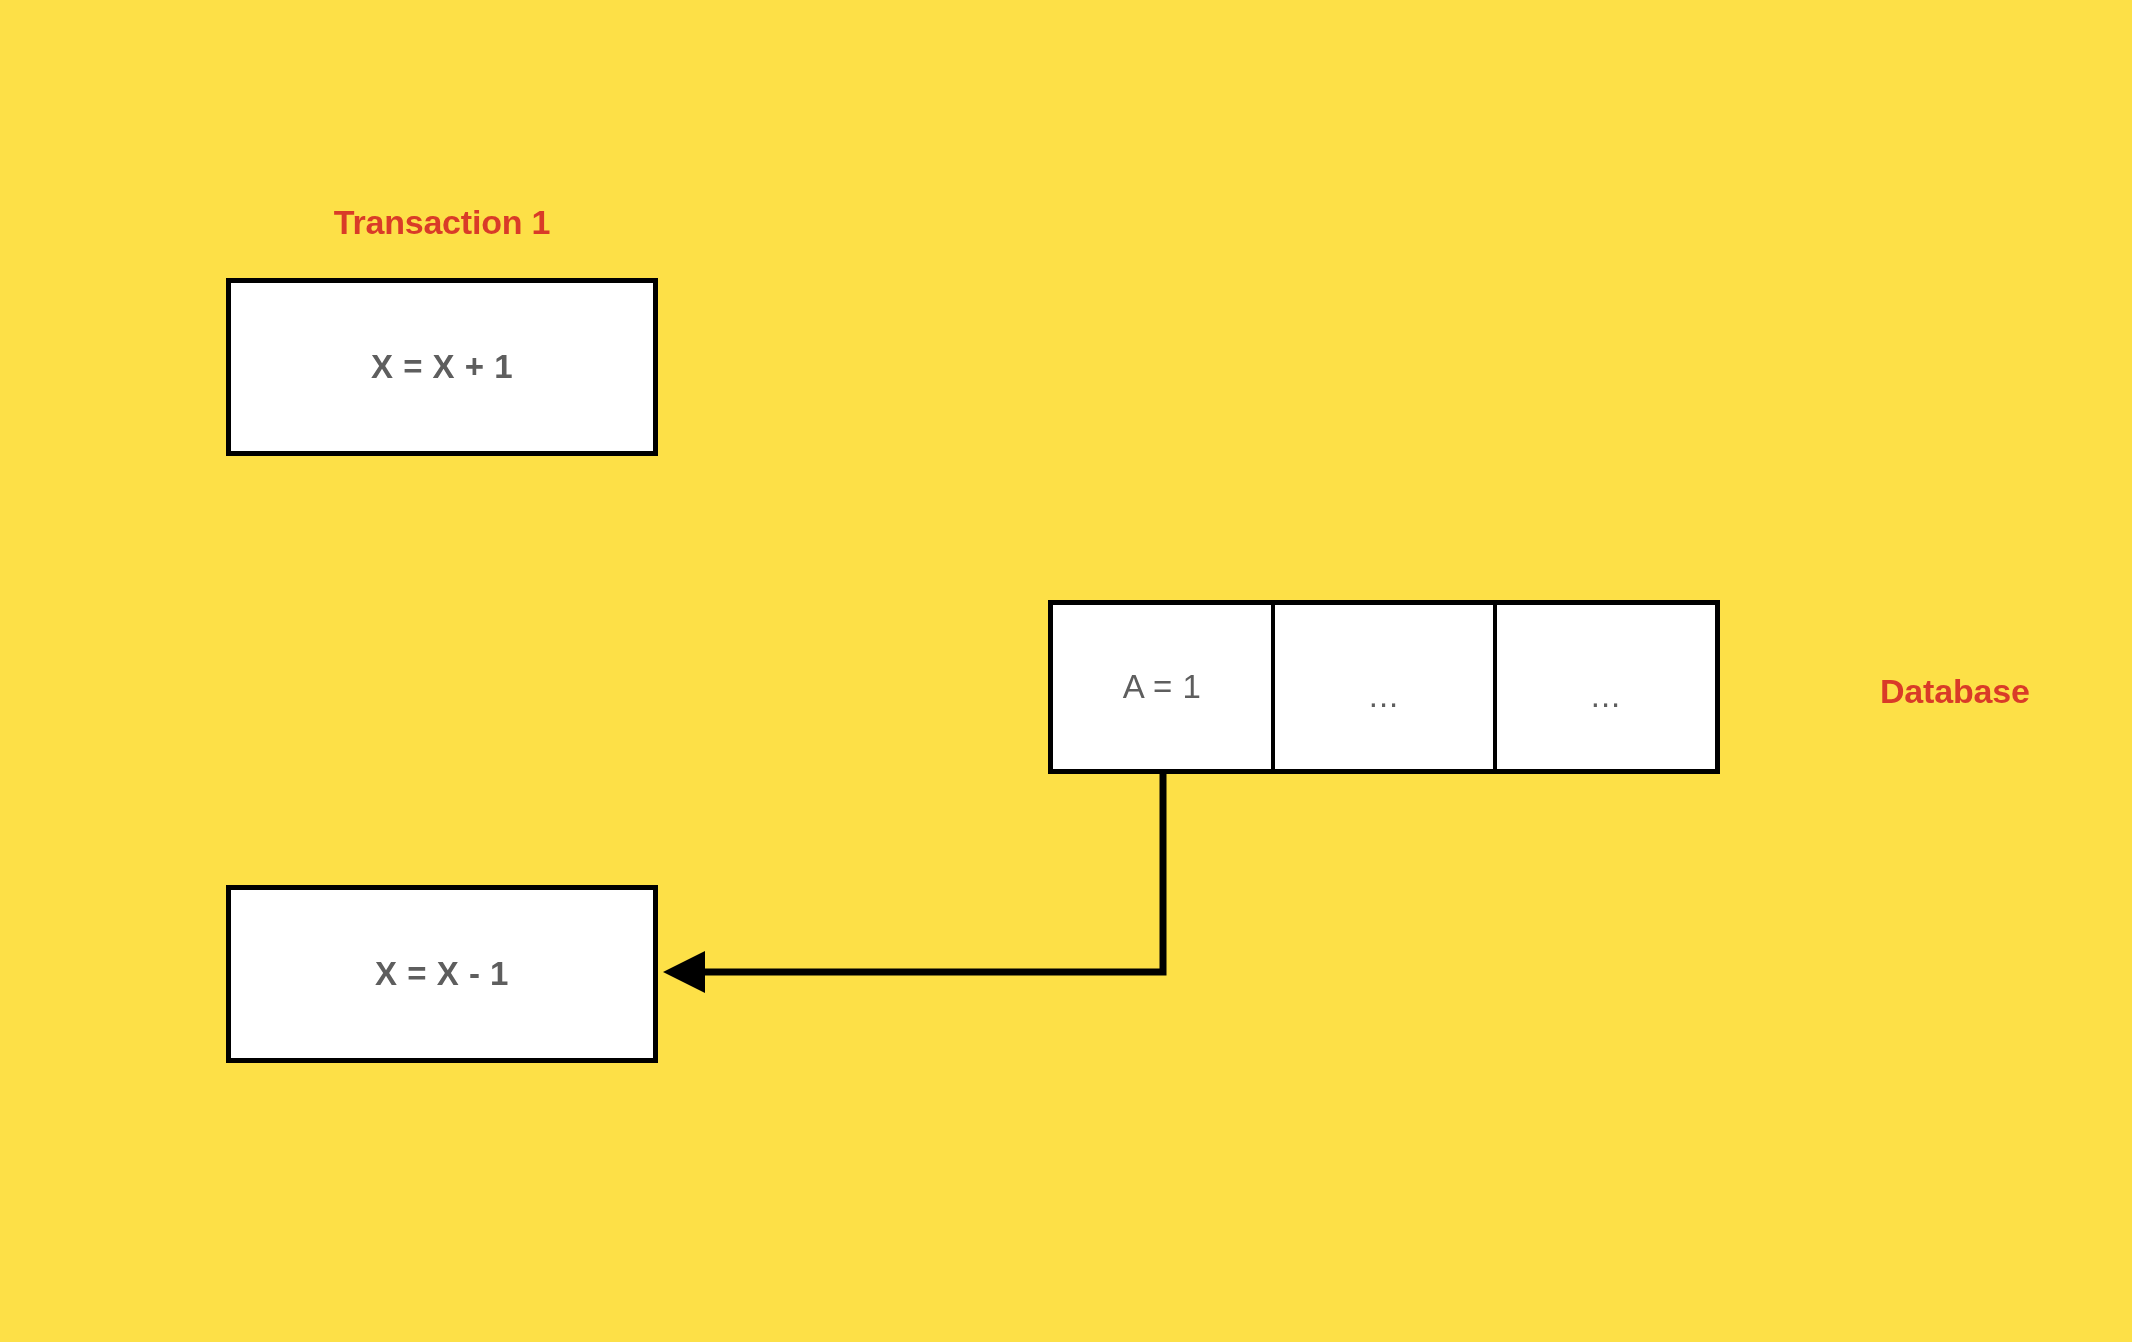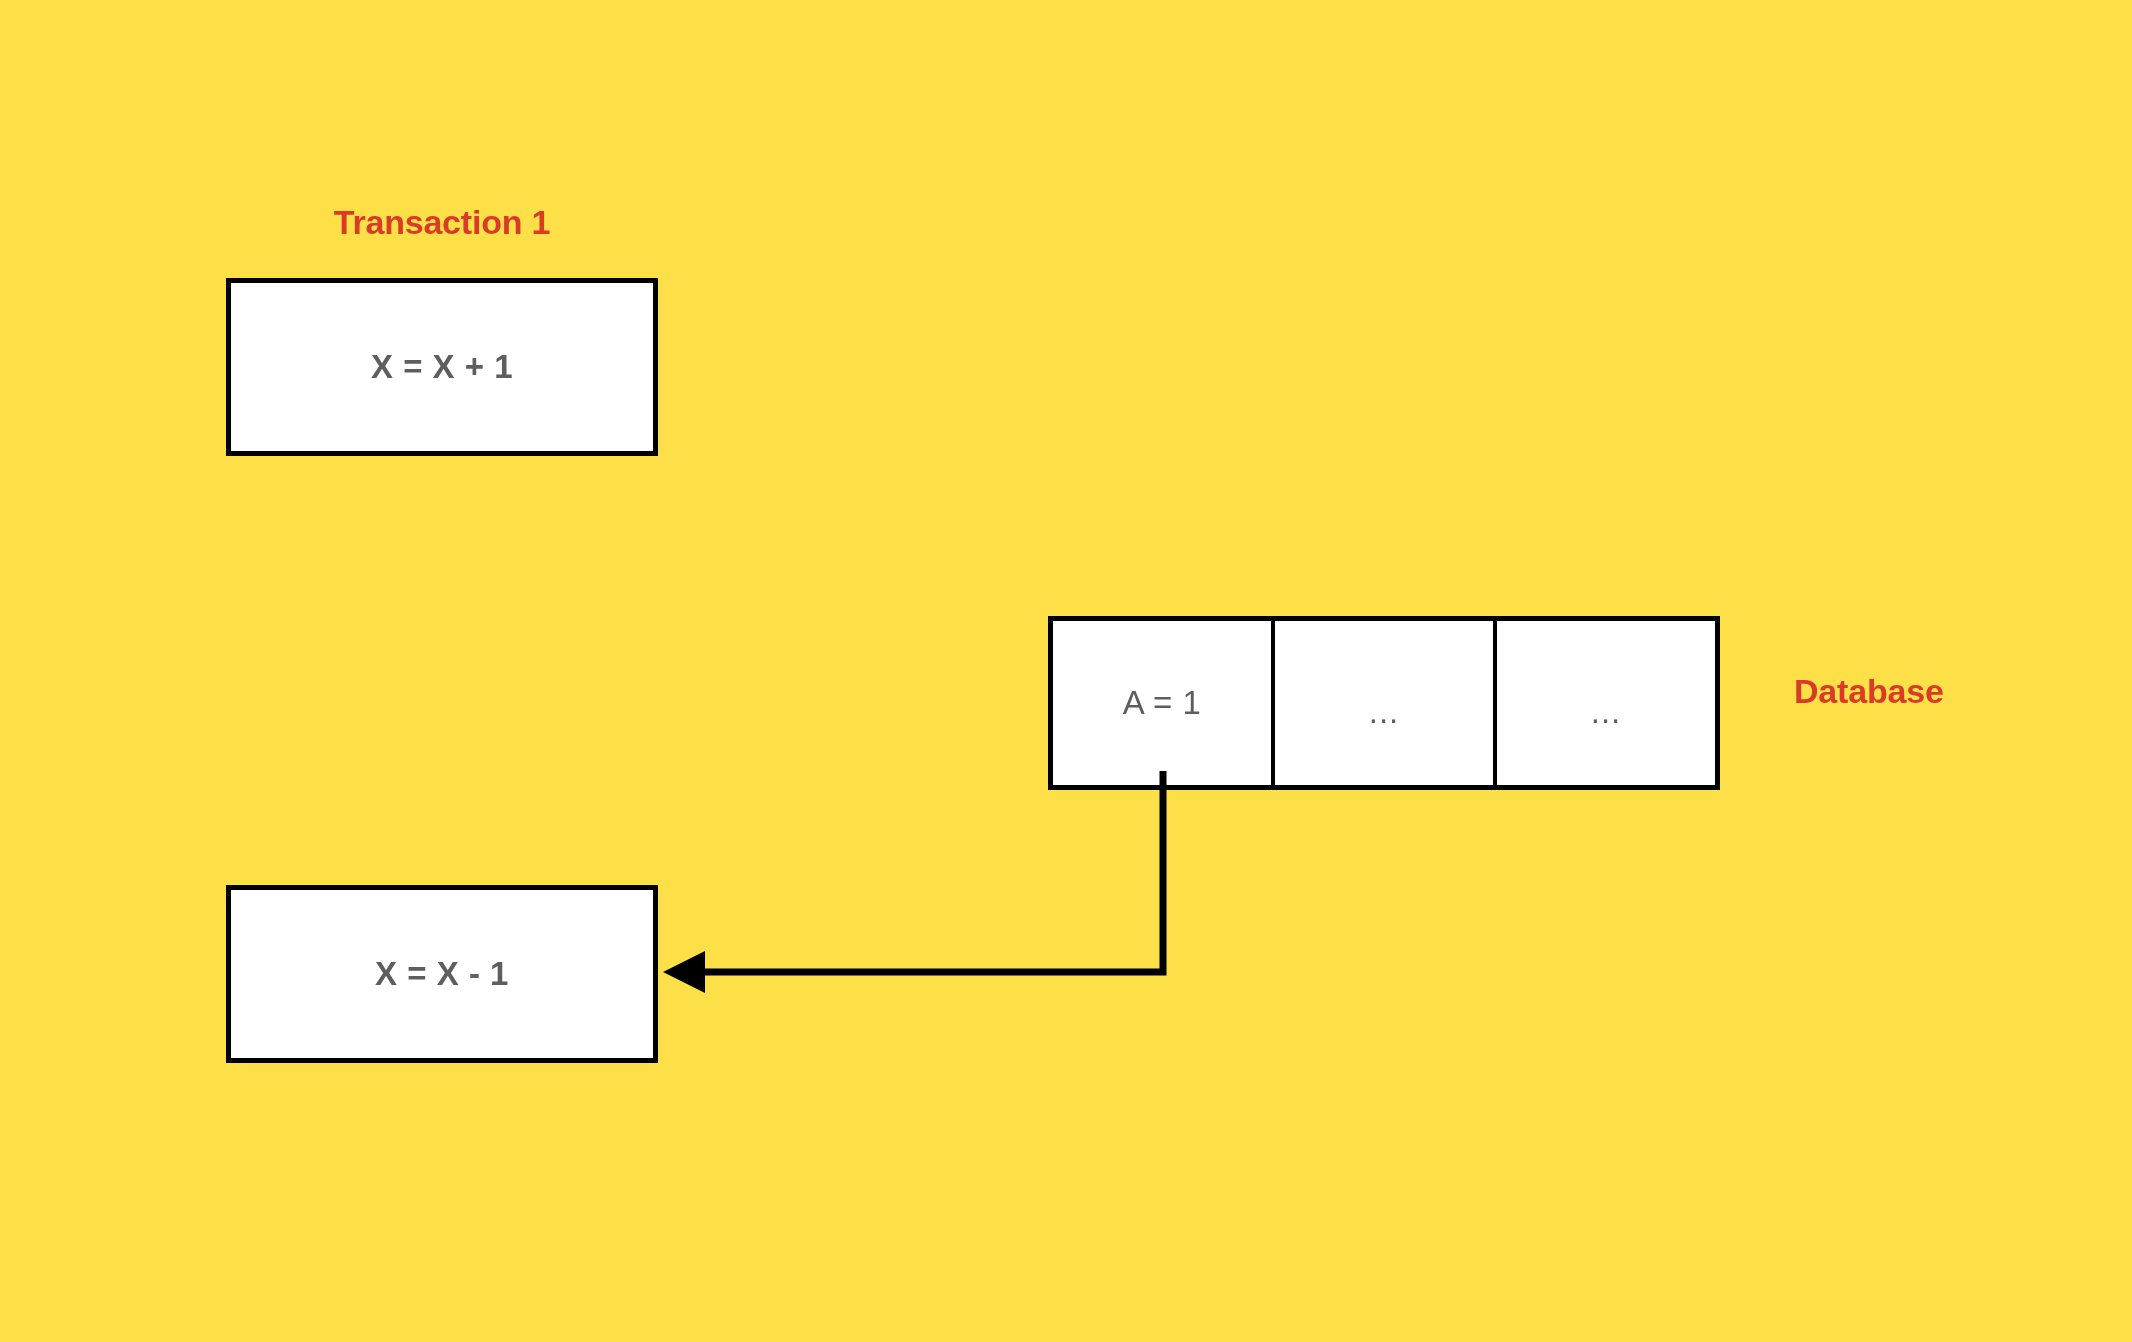--- a/index.html
+++ b/index.html
@@ -35,21 +35,21 @@
     width: 432px;
     text-align: center;
   }
   #label-t2 {
     left: 226px;
     top: 807px;
     width: 432px;
     text-align: center;
   }
   #label-db {
-    left: 1794px;
+    left: 1880px;
     top: 672px;
     text-align: left;
   }
 
   
   .txn-box {
     position: absolute;
     box-sizing: border-box;
     border: 5px solid #000000;
     background: #ffffff;
@@ -74,21 +74,20 @@
     position: absolute;
     left: 1048px;
     top: 600px;
     width: 672px;
     height: 174px;
     box-sizing: border-box;
     border: 5px solid #000000;
     background: #ffffff;
     display: flex;
     flex-direction: row;
-    margin-top: 16px;
   }
   .db-cell {
     flex: 1 1 0;
     box-sizing: border-box;
     display: flex;
     align-items: center;
     justify-content: center;
     background: #ffffff;
     border-right: 4px solid #000000;
   }

